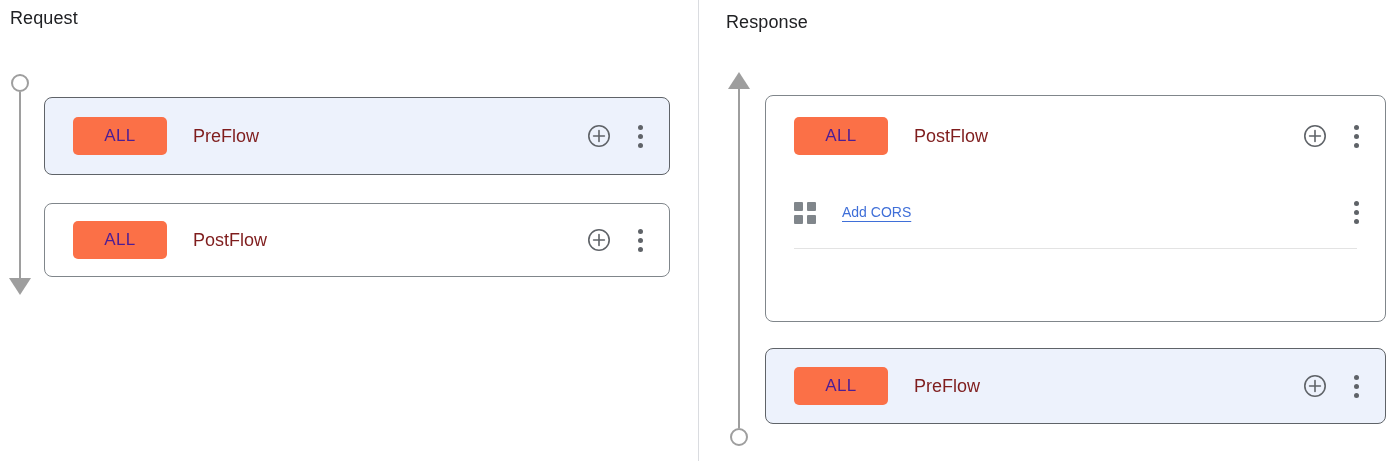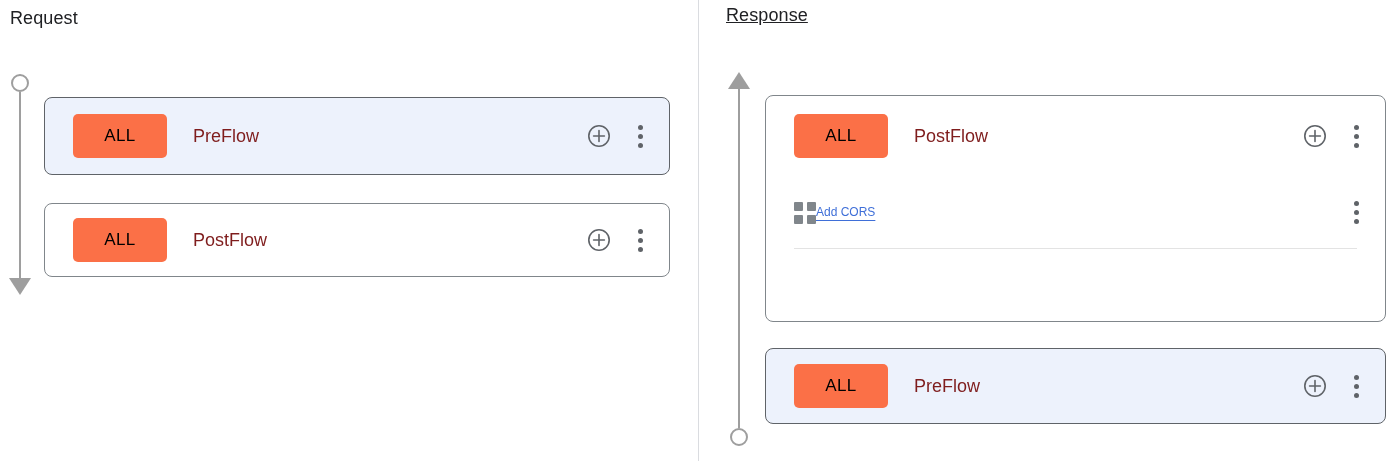--- a/index.html
+++ b/index.html
@@ -34,21 +34,21 @@
   .panel-title {
     position: absolute;
     font-size: 18px;
     line-height: 22px;
     font-weight: 400;
     color: #202124;
     letter-spacing: 0.1px;
     white-space: nowrap;
   }
   .panel-title.request  { left: 10px;  top: 7px; }
-  .panel-title.response { left: 726px; top: 4px; text-decoration: underline; }
+  .panel-title.response { left: 726px; top: 11px; }
 
   
   .rail {
     position: absolute;
   }
   .rail .stem {
     position: absolute;
     width: 2px;
     background: #9e9e9e;
   }
@@ -114,44 +114,45 @@
     padding-left: 28px;
   }
 
   
   .verb-badge {
     flex: 0 0 auto;
     display: inline-flex;
     align-items: center;
     justify-content: center;
     min-width: 94px;
-    height: 44px;
+    height: 38px;
     padding: 0 25px;
     box-sizing: border-box;
     border-radius: 5px;
     background: #fb7047;
-    color: #000000;
+    color: #4c1d95;
     font-size: 17px;
     line-height: 30px;
     letter-spacing: 0.4px;
     font-weight: 400;
   }
 
   .flow-name {
     margin-left: 26px;
     font-size: 18px;
     line-height: 22px;
     color: #7f1d1d;
     font-weight: 400;
     white-space: nowrap;
   }
 
   
   .policy-link {
-    font-size: 12px;
+    margin-left: 26px;
+    font-size: 14px;
     line-height: 22px;
     color: #3f6fd8;
     text-decoration: underline;
     text-underline-offset: 4px;
     white-space: nowrap;
     cursor: pointer;
   }
 
   
   .grid-icon {

